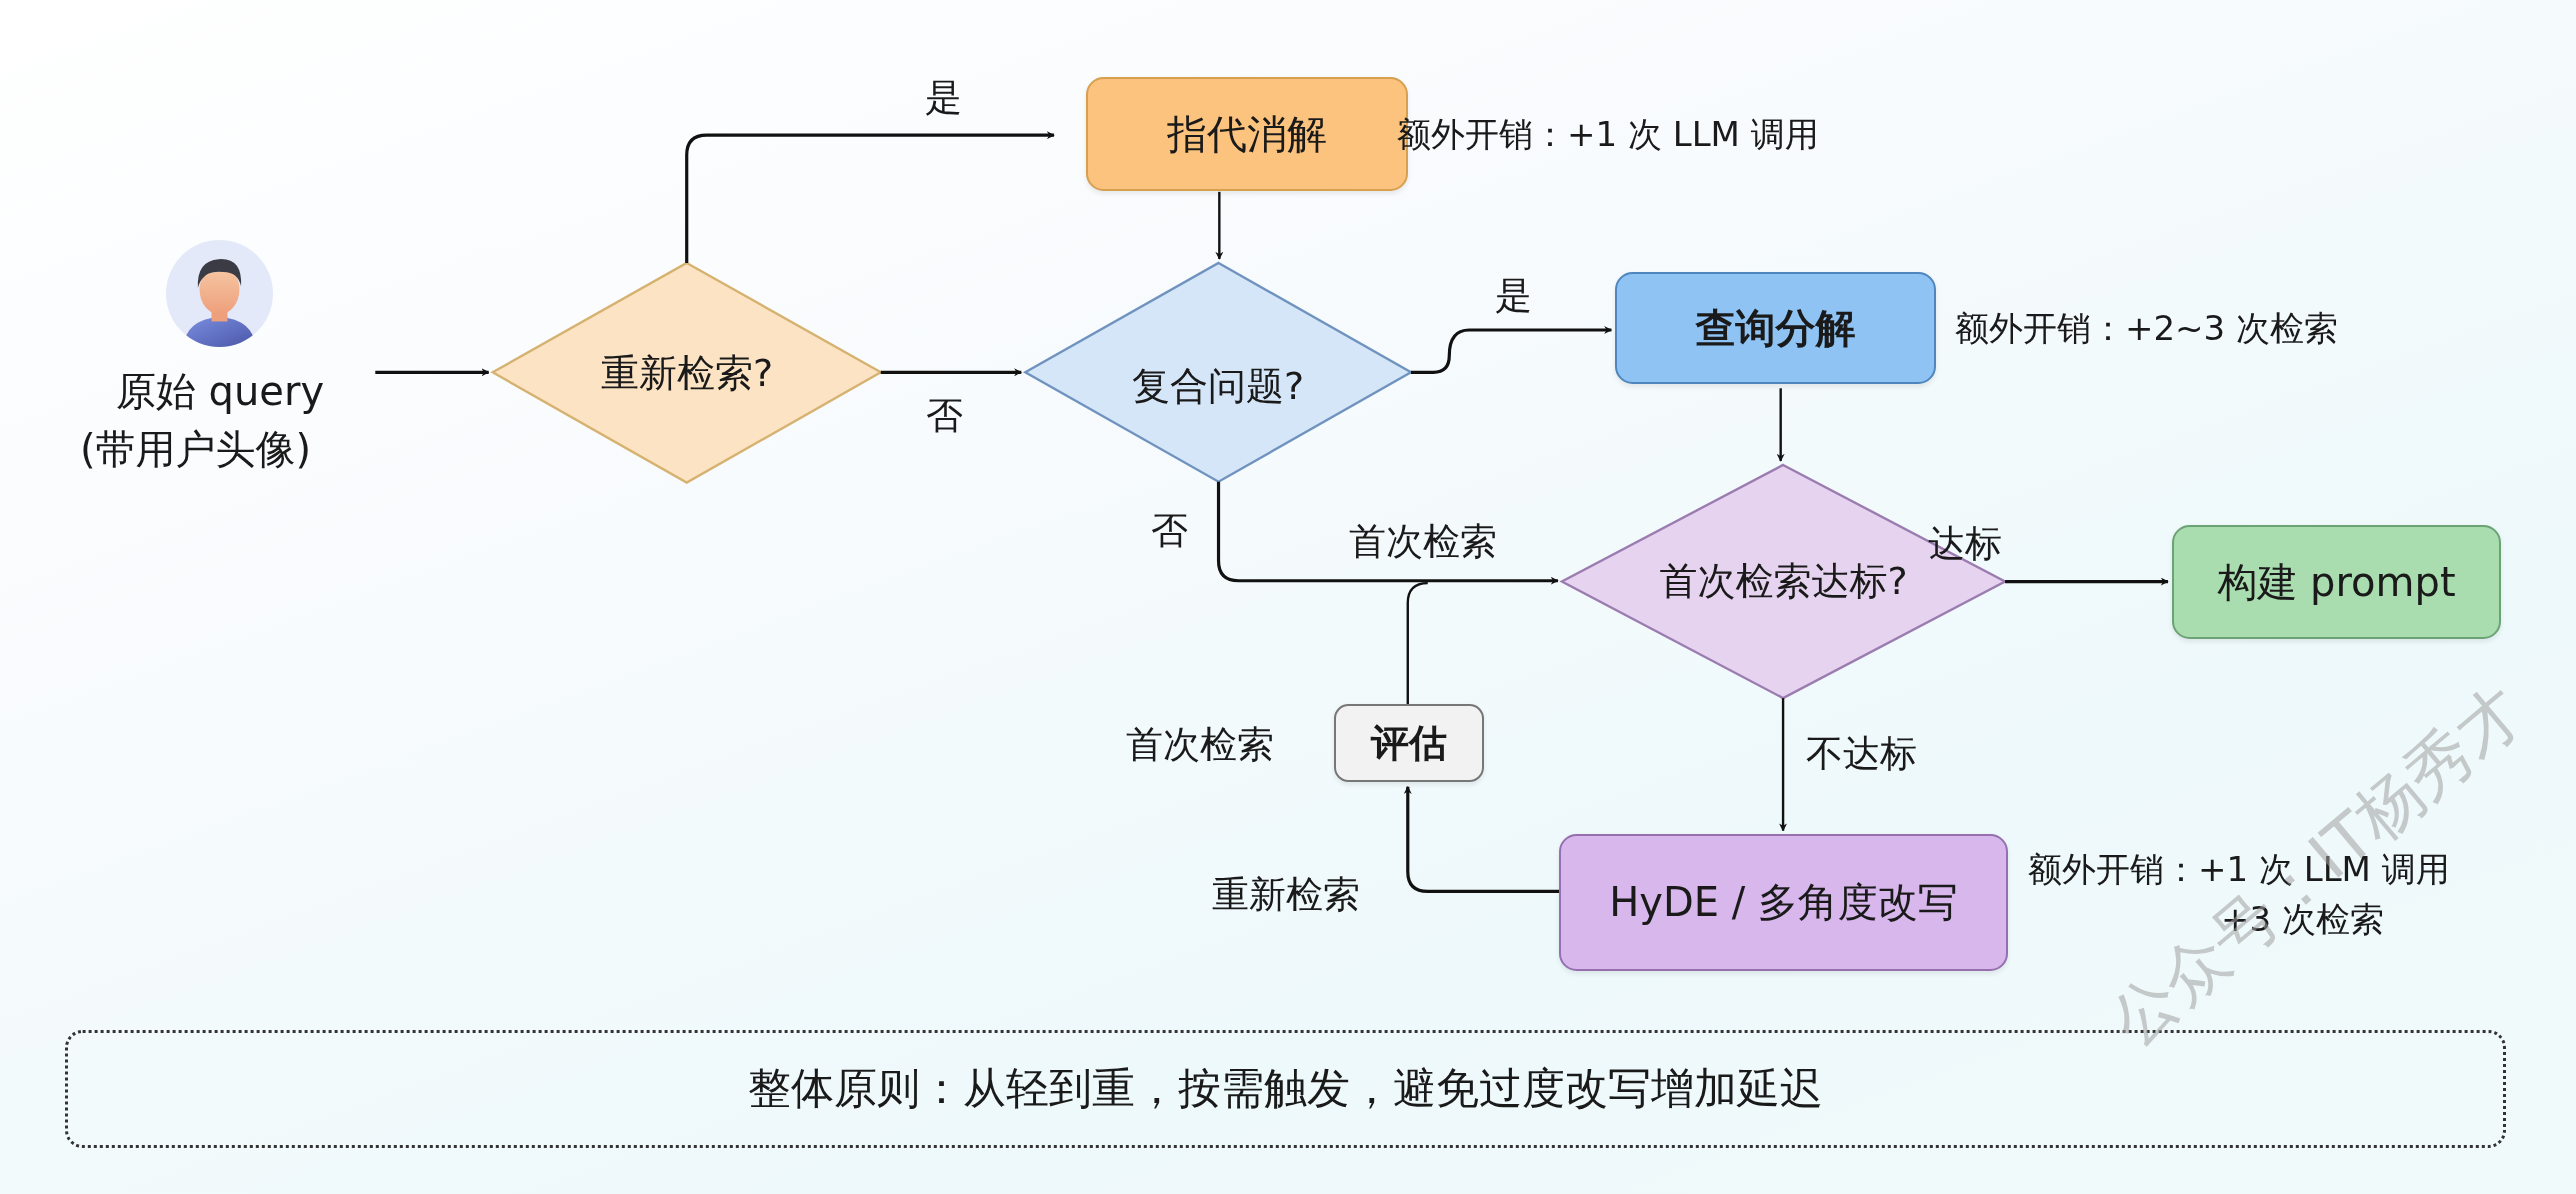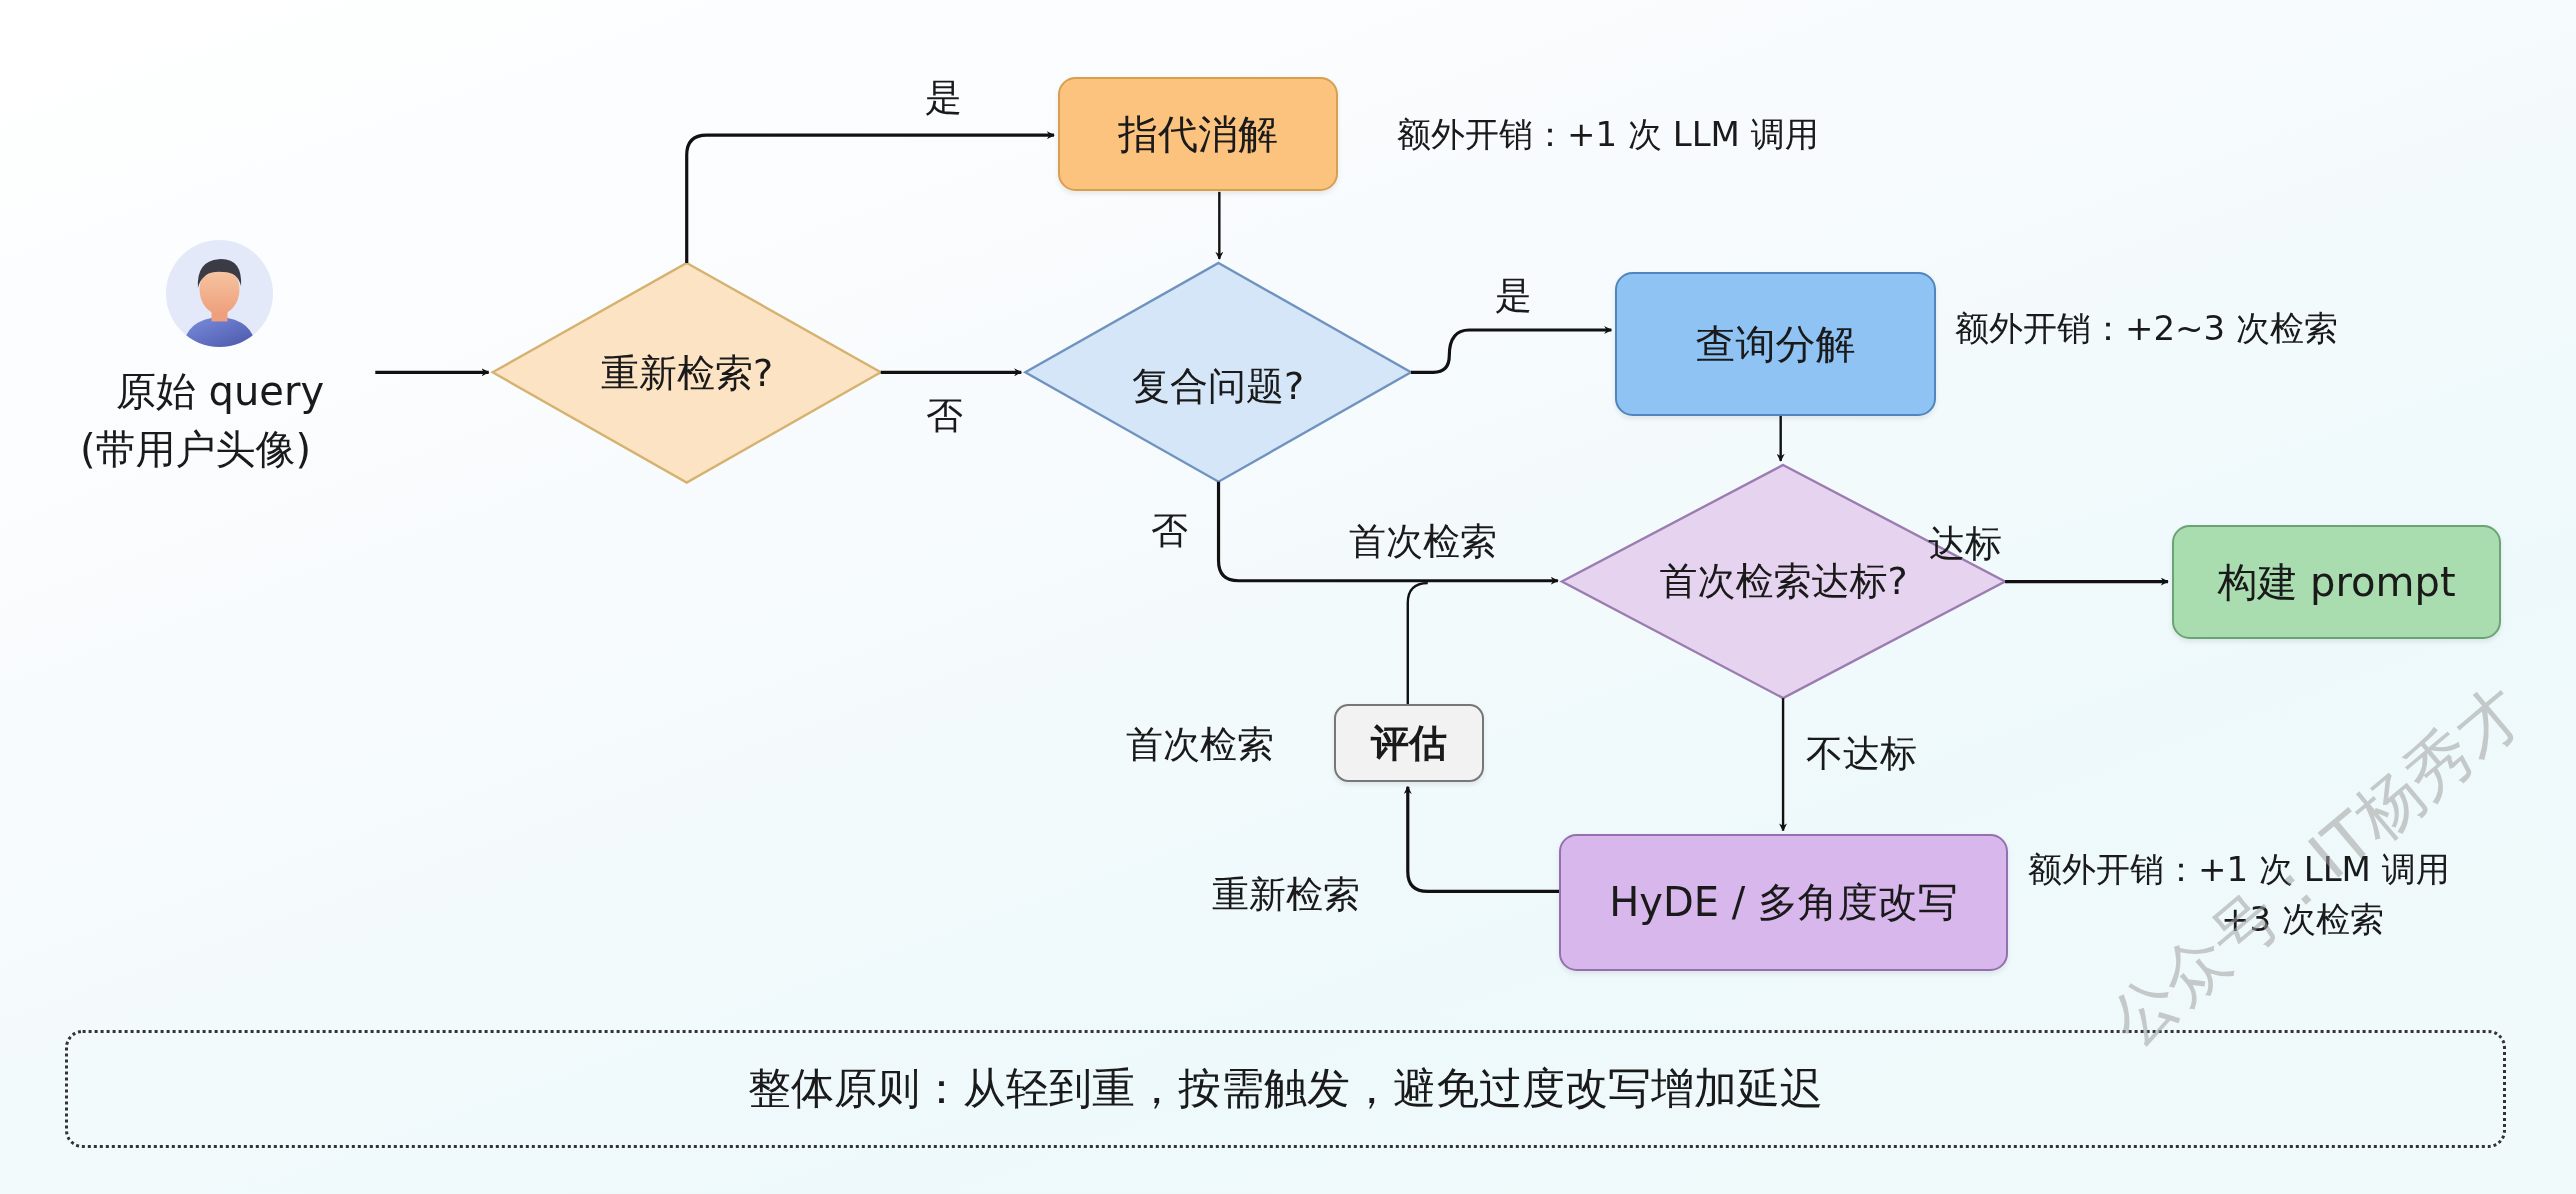--- a/index.html
+++ b/index.html
@@ -95,22 +95,22 @@
     <path d="M40,60 Q38,26 66,24 Q96,22 94,58 Q90,40 72,40 Q52,38 46,48 Q42,52 40,60 Z" fill="#3b3b45"></path>
   </svg>
 </div>
 <div class="label" style="left:96px; top:364px; width:248px; text-align:center; font-size:40px;">原始 query</div>
 <div class="label" style="left:80px; top:422px; width:279px; text-align:left; font-size:40px;">(带用户头像)</div>
 
 <div class="diamond-text" style="left:493px; top:263px; width:388px; height:220px;">重新检索?</div>
 <div class="diamond-text" style="left:1025px; top:277px; width:386px; height:219px;">复合问题?</div>
 <div class="diamond-text" style="left:1562px; top:465px; width:443px; height:233px;">首次检索达标?</div>
 
-<div class="node box" style="left:1058px; top:77px; width:280px; height:114px; background:#FBC37E; border-color:#D7A04F;">指代消解</div>
-<div class="node box" style="left:1615px; top:272px; width:321px; height:144px; background:#8EC3F3; border-color:#4F86BD;">查询分解</div>
+<div class="node box" style="left:1086px; top:77px; width:322px; height:114px; background:#FBC37E; border-color:#D7A04F;">指代消解</div>
+<div class="node box" style="left:1615px; top:272px; width:321px; height:112px; background:#8EC3F3; border-color:#4F86BD;font-weight:bold;">查询分解</div>
 <div class="node box" style="left:2172px; top:525px; width:329px; height:114px; background:#A9DCAF; border-color:#6CA374;">构建 prompt</div>
 <div class="node box" style="left:1334px; top:704px; width:150px; height:78px; background:#F2F2F2; border-color:#777; border-radius:14.4px; font-size:38px;font-weight:bold;">评估</div>
 <div class="node box" style="left:1559px; top:834px; width:449px; height:137px; background:#D7B7EC; border-color:#9670AE;">HyDE / 多角度改写</div>
 
 <div class="label" style="left:925px; top:73px;">是</div>
 <div class="label" style="left:926px; top:391px;">否</div>
 <div class="label" style="left:1495px; top:271px;">是</div>
 <div class="label" style="left:1151px; top:506px;">否</div>
 <div class="label" style="left:1349px; top:517px;">首次检索</div>
 <div class="label" style="left:1928px; top:519px;">达标</div>

